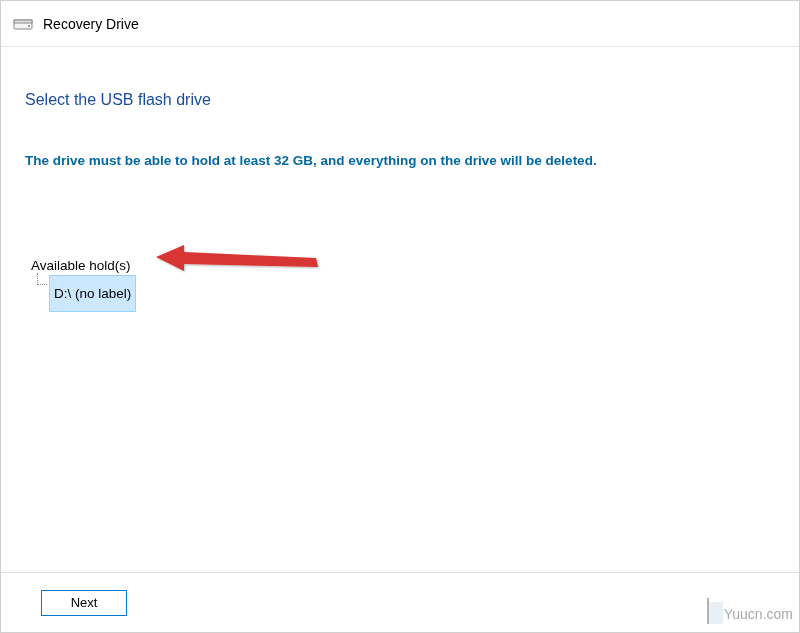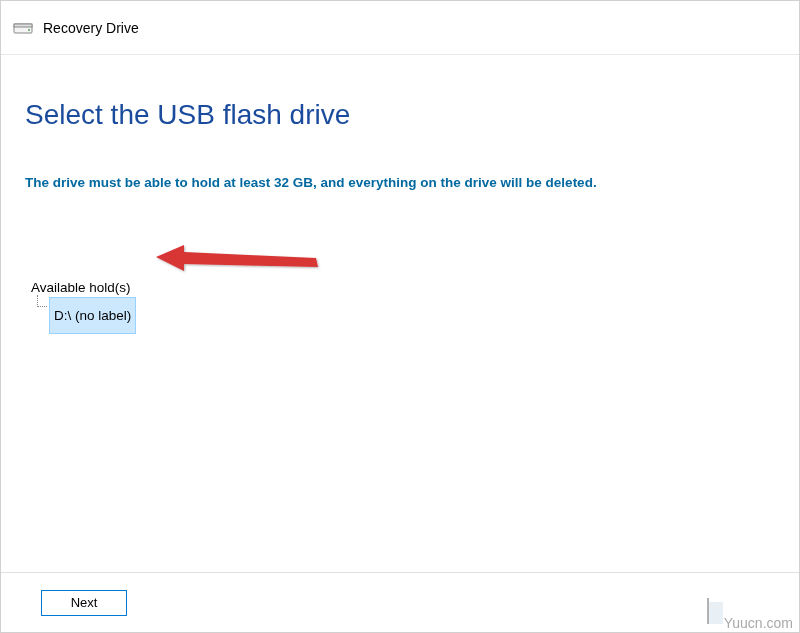--- a/index.html
+++ b/index.html
@@ -10,41 +10,41 @@
     body {
       font-family: "Segoe UI", Tahoma, sans-serif;
       background: #ffffff;
       width: 800px;
       height: 633px;
       overflow: hidden;
       position: relative;
       border: 1px solid #d0d0d0;
     }
     .title-bar {
-      height: 54px;
+      height: 46px;
       display: flex;
       align-items: center;
       padding: 0 12px;
       border-bottom: 1px solid #e8e8e8;
     }
     .drive-icon {
       width: 20px;
       height: 14px;
       margin-right: 10px;
       display: inline-block;
     }
     .title-text {
       font-size: 14px;
       color: #000;
     }
     .content {
       padding: 44px 24px 24px 24px;
     }
     .heading {
-      font-size: 28px;
+      font-size: 16px;
       font-weight: 400;
       color: #1a4b9c;
       margin-bottom: 44px;
     }
     .description {
       font-size: 13.5px;
       color: #0369a1;
       margin-bottom: 90px;
       font-weight: bold;
     }
@@ -105,21 +105,21 @@
     }
     .arrow-annotation {
       position: absolute;
       left: 155px;
       top: 242px;
       pointer-events: none;
     }
     .watermark {
       position: absolute;
       right: 6px;
-      bottom: 1px;
+      bottom: 10px;
       font-size: 14px;
       color: #aaa;
       font-family: Arial, sans-serif;
       pointer-events: none;
       text-align: center;
     }
     .watermark-bar1 {
       position: absolute;
       right: 76px;
       bottom: 8px;

